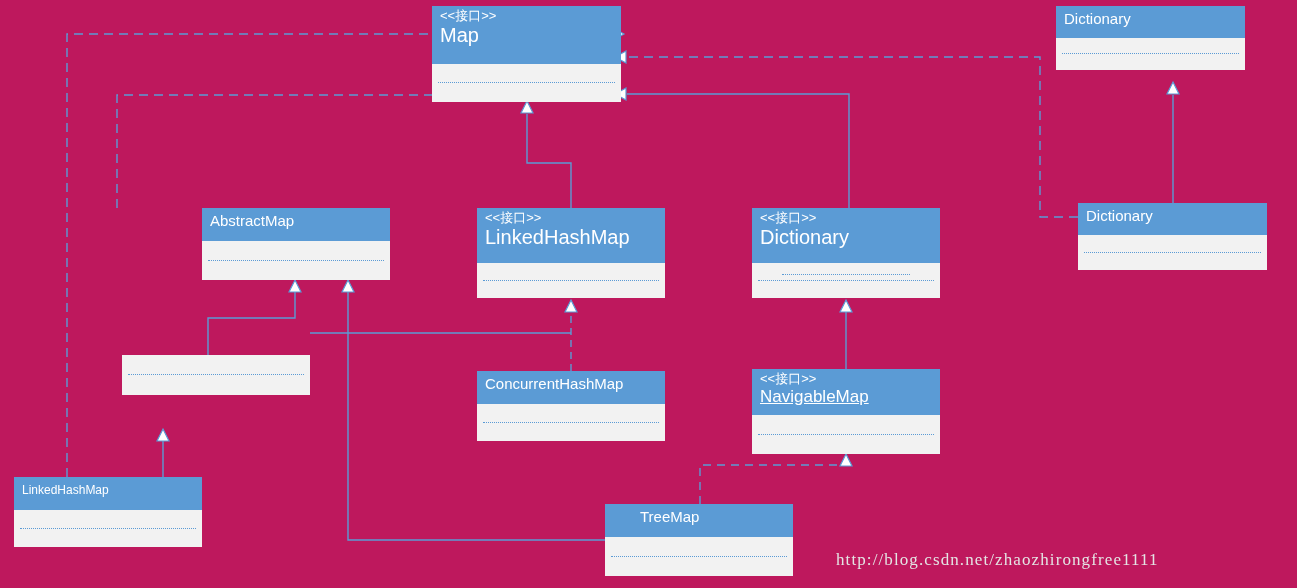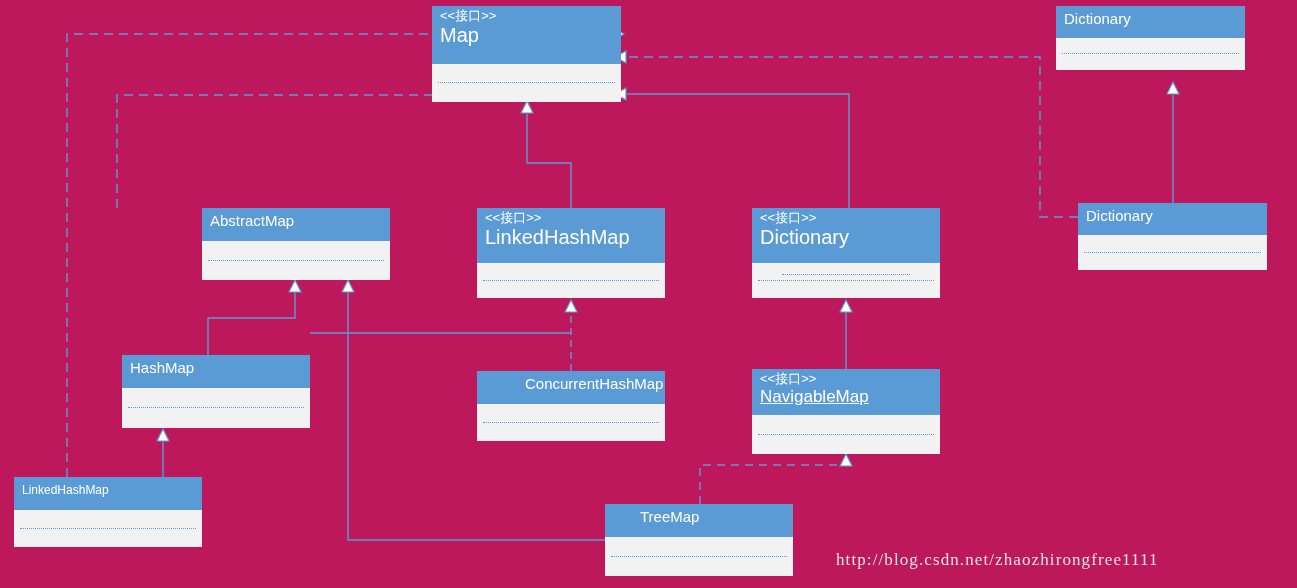--- a/index.html
+++ b/index.html
@@ -155,30 +155,27 @@
       </div>
       <div class="uml-class" style="left: 1078px; top: 203px; width: 189px; height: 67px;">
         <div class="uml-header" style="height: 32px;">
           <div class="uml-title small" style="font-size: 15px; line-height: 22px;">Dictionary</div>
         </div>
         <div class="uml-body" style="height: 35px;">
           <div class="uml-sep" style="top: 17px;"></div>
         </div>
       </div>
       <div class="uml-class" style="left: 122px; top: 355px; width: 188px; height: 73px;">
-        <div class="uml-header" style="height: 33px;">
-          <div class="uml-title small" style="font-size: 15px; line-height: 22px;">HashMap</div>
-        </div>
         <div class="uml-body" style="height: 40px;">
           <div class="uml-sep" style="top: 19px;"></div>
         </div>
       </div>
       <div class="uml-class" style="left: 477px; top: 371px; width: 188px; height: 70px;">
         <div class="uml-header" style="height: 33px;">
-          <div class="uml-title small" style="font-size: 15px; line-height: 22px; margin-left: 40px;">ConcurrentHashMap</div>
+          <div class="uml-title small" style="font-size: 15px; line-height: 22px;">ConcurrentHashMap</div>
         </div>
         <div class="uml-body" style="height: 37px;">
           <div class="uml-sep" style="top: 18px;"></div>
         </div>
       </div>
       <div class="uml-class" style="left: 752px; top: 369px; width: 188px; height: 85px;">
         <div class="uml-header" style="height: 46px;">
           <div class="uml-stereo">&lt;&lt;接口&gt;&gt;</div>
           <div class="uml-title small" style="font-size: 17px; line-height: 22px; text-decoration: underline;">NavigableMap</div>
         </div>

